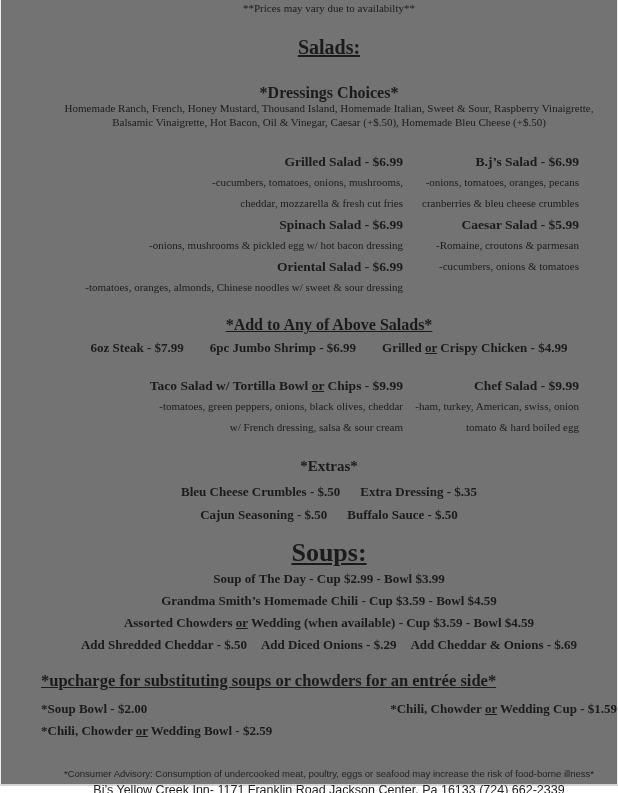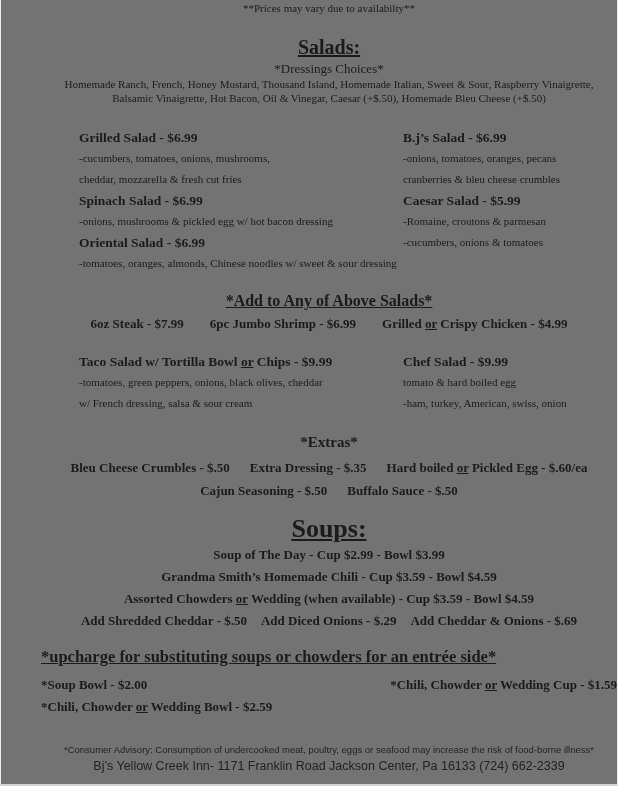--- a/index.html
+++ b/index.html
@@ -8,23 +8,23 @@
     width:618px;height:786px;box-sizing:border-box;
     border-left:1px solid #ececec;border-right:1px solid #ececec;
     border-bottom:2px solid #d2d2d2;
     background:#737373;color:#1b1b1b;
     font-family:"Liberation Serif","DejaVu Serif",serif;
     padding-left:40px;
   }
   .u{text-decoration:underline;}
   .notice{font-size:11px;text-align:center;padding-top:2px;}
   .h-big{font-size:20px;font-weight:bold;text-decoration:underline;text-align:center;margin:20px 0 0;line-height:26px;}
-  .sub-title{font-size:13px;font-weight:normal;text-align:center;margin-top:0;line-height:17px;}
+  .sub-title{font-size:16px;font-weight:bold;text-align:center;margin-top:24px;line-height:17px;}
   .small-line{font-size:11px;line-height:14px;text-align:center;}
-  .cols{display:flex;padding:0 38px;box-sizing:border-box;}
+  .cols{display:flex;padding:0 38px;box-sizing:border-box;text-align:right;}
   .cols.salads{margin-top:22px;}
   .cols.taco{margin-top:18px;}
   .col-left{width:324px;}
   .col-right{flex:1;}
   .item-name{font-size:13.5px;font-weight:bold;line-height:21px;}
   .item-desc{font-size:11px;line-height:21px;}
   .h-mid{font-size:16px;font-weight:bold;text-decoration:underline;text-align:center;margin:16px 0 0;line-height:21px;}
   .row-flex{display:flex;justify-content:center;gap:26px;font-size:13px;font-weight:bold;margin-top:4px;line-height:18px;}
   .extras-h{font-size:15px;font-weight:bold;text-align:center;margin-top:18px;line-height:20px;}
   .extras-row1{margin-top:7px;gap:20px;}
@@ -80,30 +80,29 @@
   </div>
 
   <div class="cols taco">
     <div class="col-left">
       <div class="item-name"><span>Taco Salad w/ Tortilla Bowl </span><span class="u">or</span><span> Chips - $9.99</span></div>
       <div class="item-desc">-tomatoes, green peppers, onions, black olives, cheddar</div>
       <div class="item-desc">w/ French dressing, salsa &amp; sour cream</div>
     </div>
     <div class="col-right">
       <div class="item-name">Chef Salad - $9.99</div>
+      <div class="item-desc">-ham, turkey, American, swiss, onion</div>
       <div class="item-desc">tomato &amp; hard boiled egg</div>
-      <div class="item-desc">-ham, turkey, American, swiss, onion</div>
     </div>
   </div>
 
   <div class="extras-h">*Extras*</div>
   <div class="row-flex extras-row1">
     <span>Bleu Cheese Crumbles - $.50</span>
     <span>Extra Dressing - $.35</span>
-    <span><span>Hard boiled </span><span class="u">or</span><span> Pickled Egg - $.60/ea</span></span>
   </div>
   <div class="row-flex extras-row2">
     <span>Cajun Seasoning - $.50</span>
     <span>Buffalo Sauce - $.50</span>
   </div>
 
   <div class="h-soups">Soups:</div>
   <div class="soups-block">
     <div class="soup-line">Soup of The Day - Cup $2.99 - Bowl $3.99</div>
     <div class="soup-line">Grandma Smith’s Homemade Chili - Cup $3.59 - Bowl $4.59</div>

